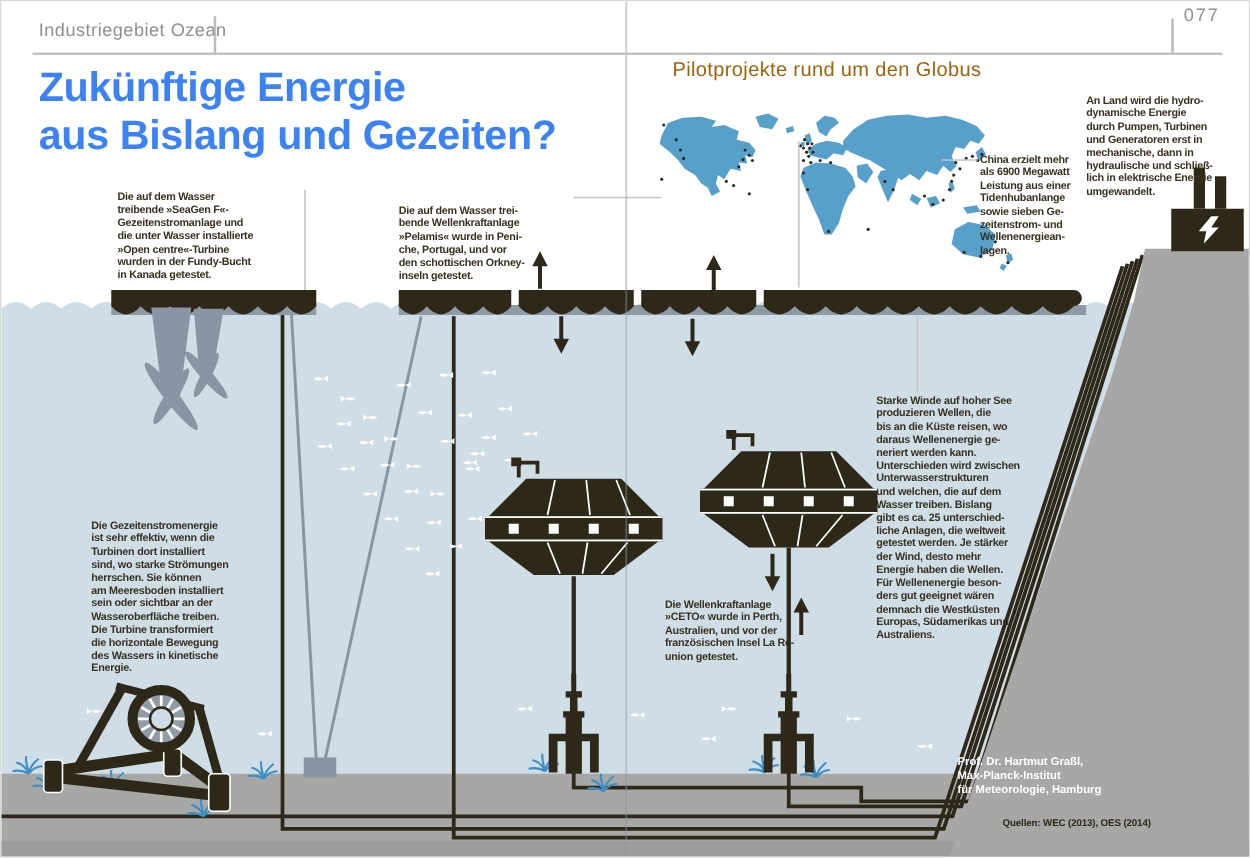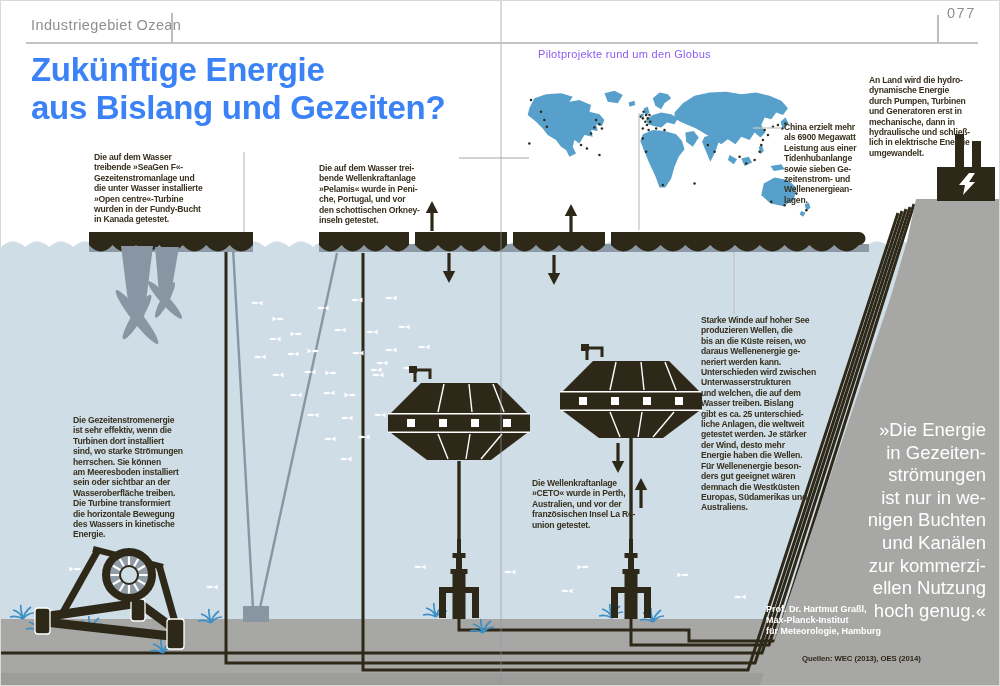--- a/index.html
+++ b/index.html
@@ -7,21 +7,21 @@
           border:1px solid #d8d8d6;box-sizing:border-box;
           font-family:"Liberation Sans",sans-serif;padding-left:20px;}
   svg{position:absolute;left:0;top:0;pointer-events:none;}
   .map-svg{left:520px;top:74px;}
   .hdr-label{position:absolute;left:30px;top:16px;font-size:14.5px;color:#8f8f8d;letter-spacing:.4px;}
   .hdr-page{position:absolute;left:946px;top:4px;font-size:14.5px;color:#8f8f8d;letter-spacing:1.5px;}
   .tick{position:absolute;width:1.5px;background:#bcbcba;}
   .rule{position:absolute;left:25px;top:41px;width:952px;height:1.5px;background:#c3c3c1;}
   .title{position:absolute;left:30px;top:50px;margin:0;font-size:33px;line-height:38px;font-weight:700;
          color:#3b82f6;letter-spacing:-0.3px;}
-  .map-heading{position:absolute;left:537px;top:47px;font-size:11px;color:#8b5cf6;letter-spacing:.3px;font-weight:400;}
+  .map-heading{position:absolute;left:537px;top:47px;font-size:16px;color:#a16207;letter-spacing:.3px;font-weight:400;}
   .ann{position:absolute;font-size:8.6px;line-height:10.4px;font-weight:700;color:#38311f;
        letter-spacing:-0.2px;white-space:pre-line;z-index:5;}
   .quote{position:absolute;right:13px;top:418px;width:220px;text-align:right;color:#ffffff;
          font-size:18.5px;line-height:22.6px;font-weight:400;white-space:pre-line;z-index:6;}
   .quote-attr{position:absolute;right:13px;top:603px;width:220px;color:#ffffff;
          font-size:9px;line-height:11px;font-weight:700;white-space:pre-line;z-index:6;}
   .sources{position:absolute;left:801px;top:653px;font-size:7.8px;font-weight:700;color:#2e2819;
          letter-spacing:-0.1px;z-index:6;text-align:right;}
 </style>
 </head>
@@ -386,28 +386,19 @@
 Die Turbine transformiert
 die horizontale Bewegung
 des Wassers in kinetische
 Energie.</div>
   <div class="ann" style="left:531px;top:477px;width:125px">Die Wellenkraftanlage
 »CETO« wurde in Perth,
 Australien, und vor der
 französischen Insel La Ré-
 union getestet.</div>
 
-  <div class="quote">»Die Energie
-in Gezeiten-
-strömungen
-ist nur in we-
-nigen Buchten
-und Kanälen
-zur kommerzi-
-ellen Nutzung
-hoch genug.«</div>
   <div class="quote-attr">Prof. Dr. Hartmut Graßl,
 Max-Planck-Institut
 für Meteorologie, Hamburg</div>
 
   <div class="sources">Quellen: WEC (2013), OES (2014)</div>
 
 </div>
 
 </body></html>

